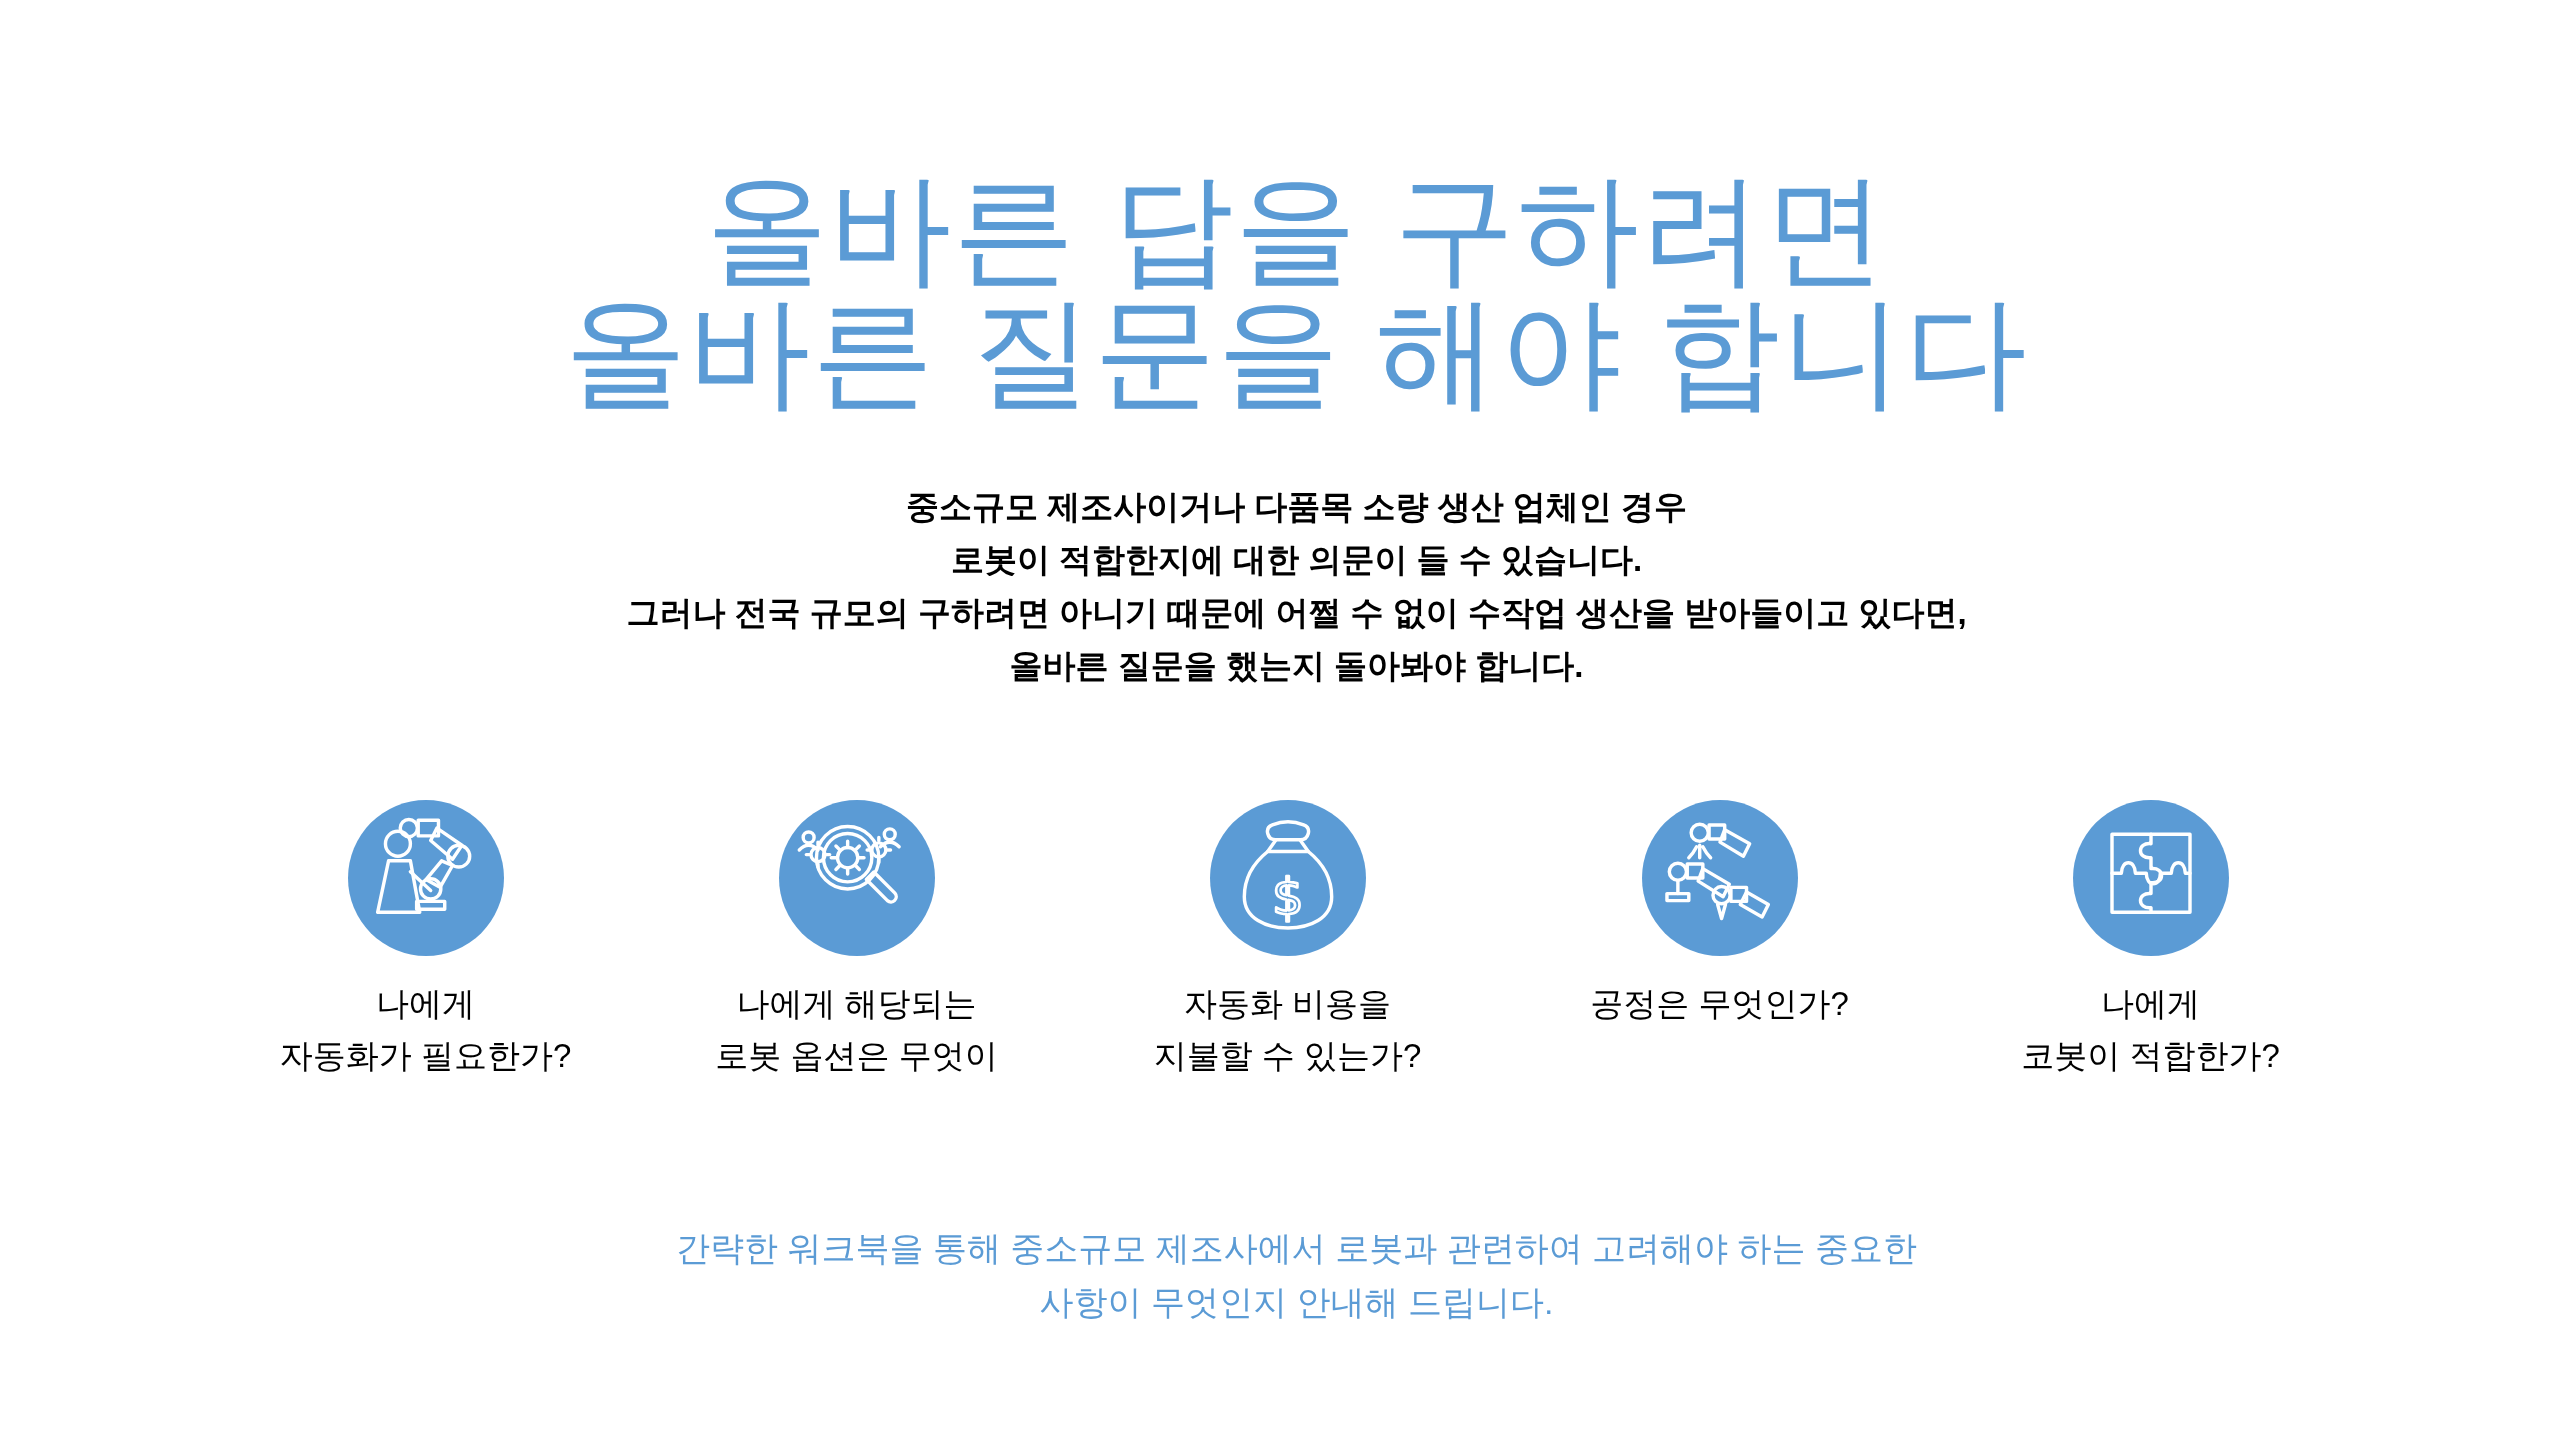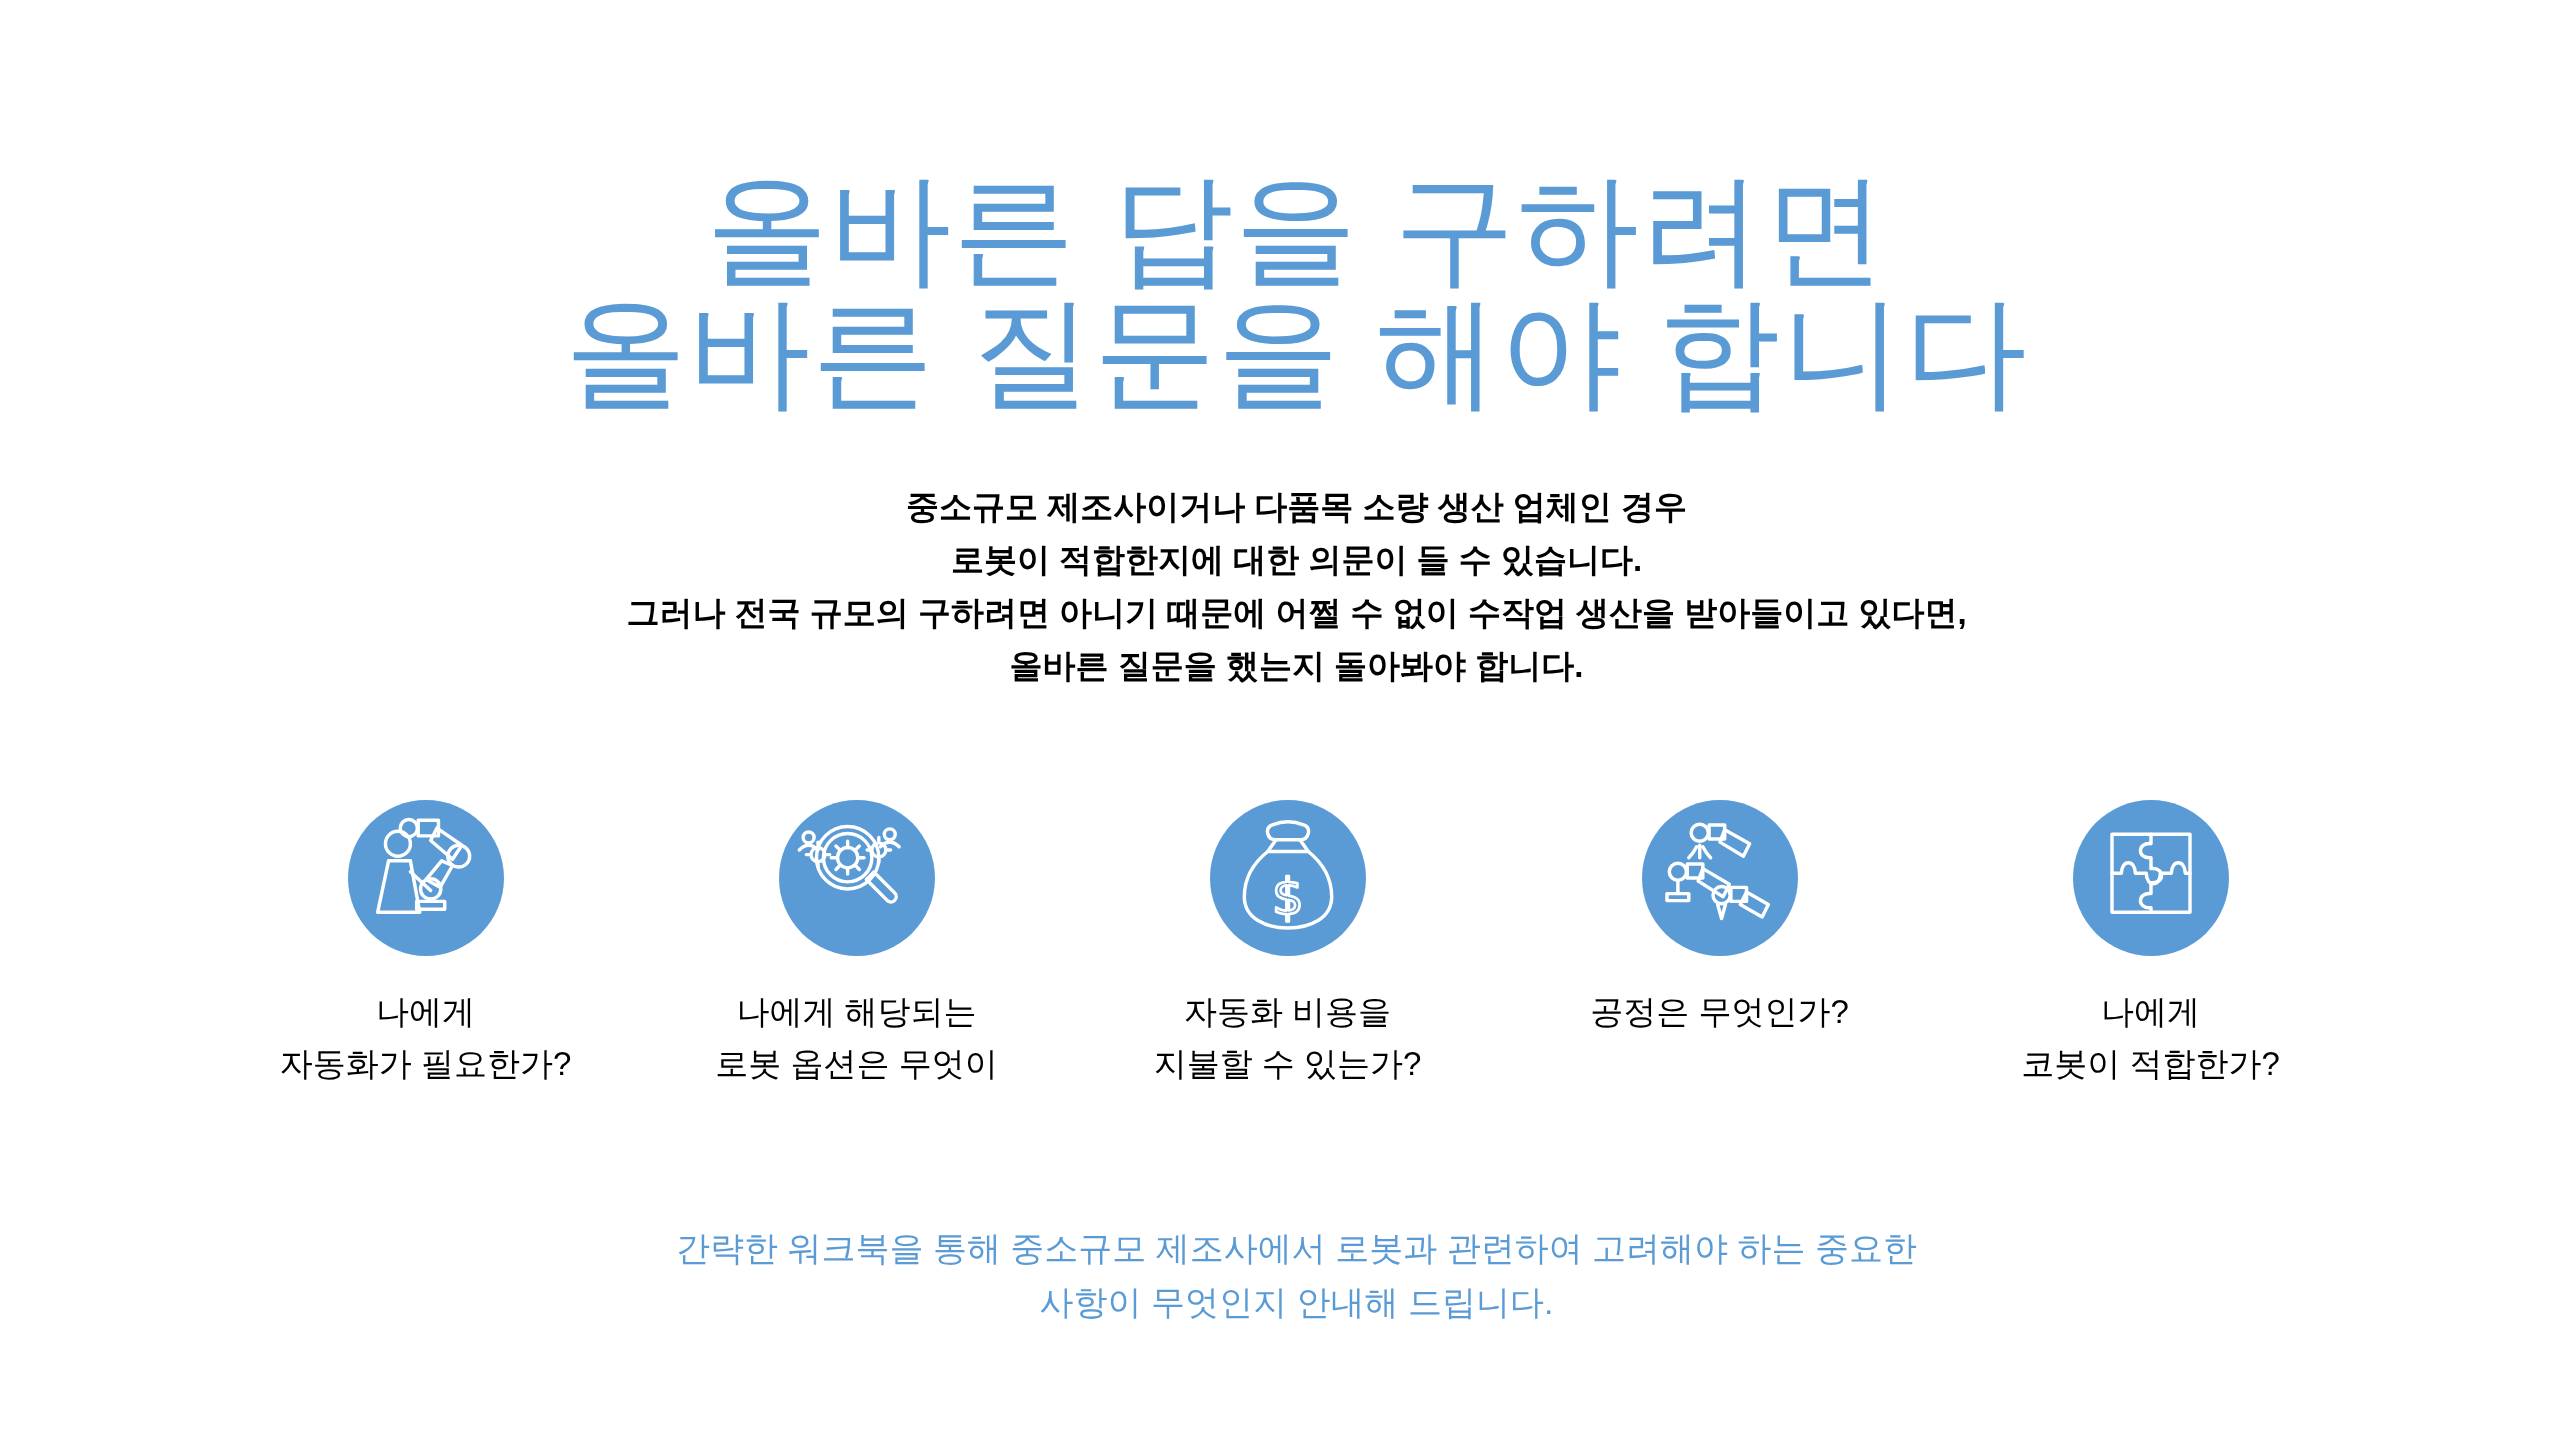--- a/index.html
+++ b/index.html
@@ -64,21 +64,21 @@
     border-radius: 50%;
     background: #5b9bd5;
     margin: 0 auto;
   }
   .icon-circle svg {
     display: block;
     width: 156px;
     height: 156px;
   }
   .question-label {
-    margin-top: 30px;
+    margin-top: 22px;
     color: #000000;
     font-size: 33px;
     line-height: 52px;
     font-weight: 400;
     white-space: nowrap;
   }
   .footnote {
     position: absolute;
     top: 1221px;
     left: 0;

